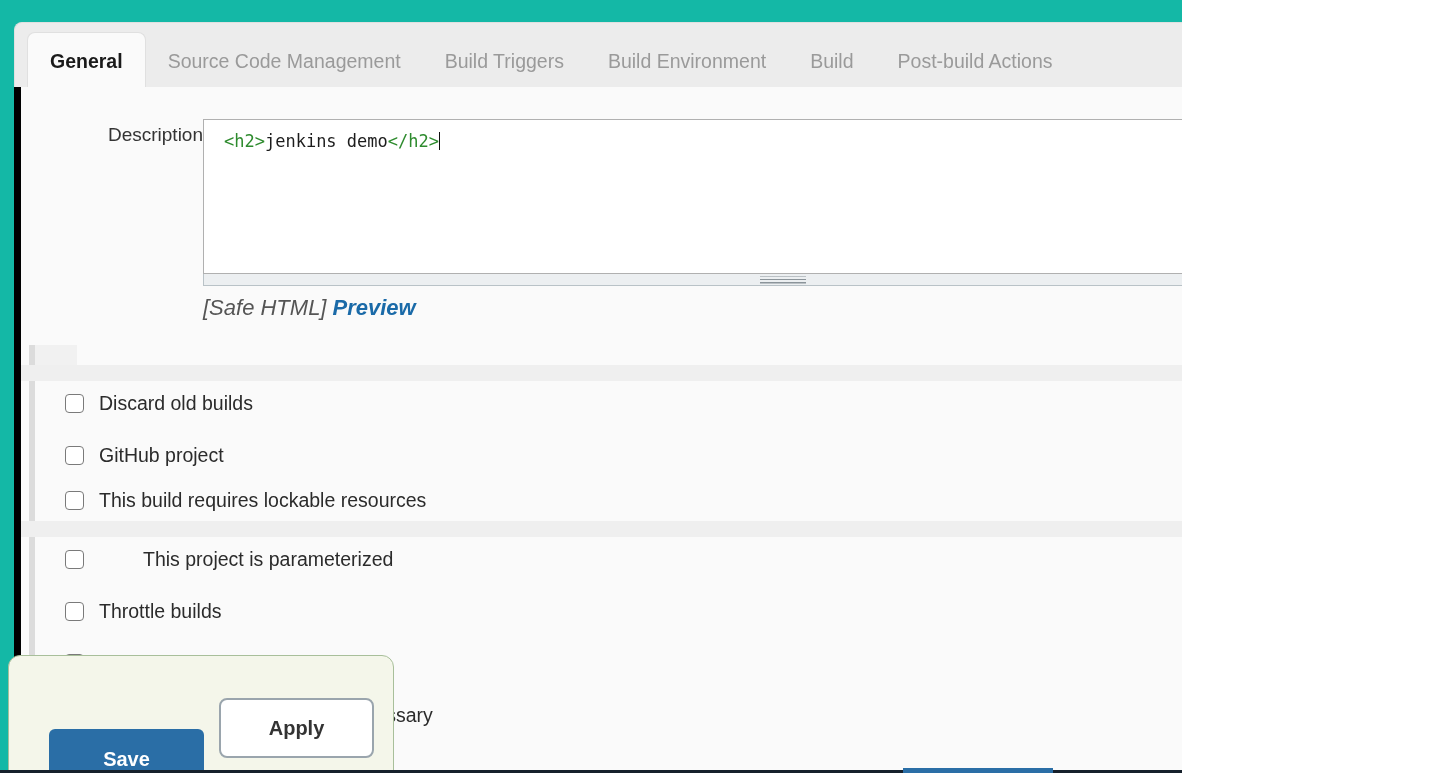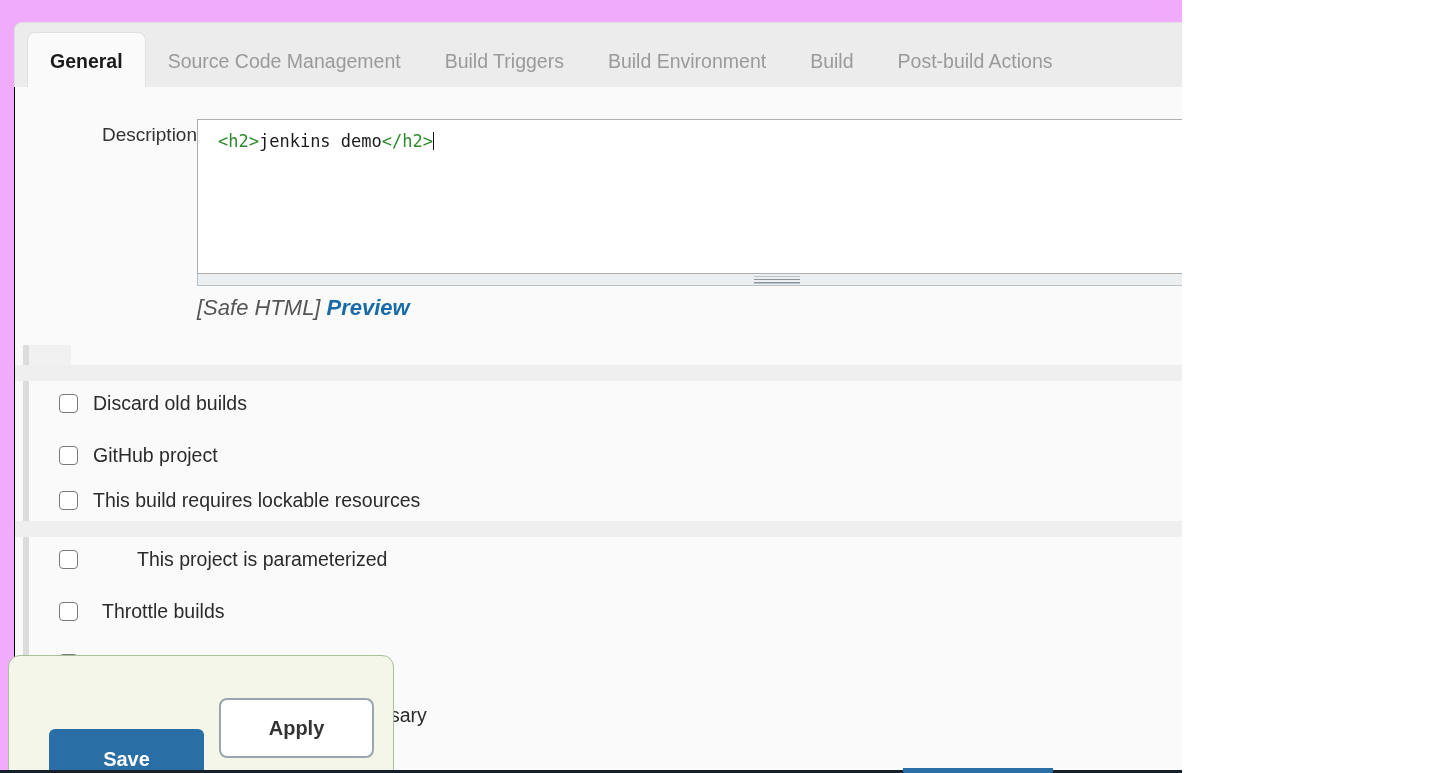--- a/index.html
+++ b/index.html
@@ -12,21 +12,21 @@
     height: 773px;
     overflow: hidden;
     font-family: "Liberation Sans", sans-serif;
     -webkit-font-smoothing: antialiased;
   }
 
   #root {
     position: relative;
     width: 1182px;
     height: 773px;
-    background: #f0abfc;
+    background: #14b8a6;
     overflow: hidden;
   }
 
   
   .config-tabbar {
     position: absolute;
     left: 14px;
     top: 22px;
     width: 1419px;
     height: 66px;
@@ -66,21 +66,21 @@
 
   
   .panel {
     position: absolute;
     left: 14px;
     top: 87px;
     width: 1419px;
     height: 686px;
     box-sizing: border-box;
     background: #fafafa;
-    border-left: 1px solid #000000;
+    border-left: 7px solid #000000;
     border-right: 1px solid #e0e0e0;
     overflow: hidden;
   }
 
   
   .desc-label {
     position: absolute;
     left: 62px;
     top: 37px;
     width: 120px;
@@ -367,21 +367,21 @@
     <div class="band" style="top:434px;"></div>
 
     <div class="cb-row" style="top:450px;">
       <span class="cb-box" style="left:44px;"></span>
       <span class="cb-label" style="left:78px;margin-left:44px;">This project is parameterized</span>
       <span class="help-icon" style="left:1371px;">?</span>
     </div>
 
     <div class="cb-row" style="top:502px;">
       <span class="cb-box" style="left:44px;"></span>
-      <span class="cb-label" style="left:87px;text-align:right;">Throttle builds</span>
+      <span class="cb-label" style="left:78px;text-align:right;">Throttle builds</span>
       <span class="help-icon" style="left:1371px;">?</span>
     </div>
 
     <div class="cb-row" style="top:554px;">
       <span class="cb-box" style="left:44px;"></span>
       <span class="cb-label" style="left:78px;">Disable this project</span>
       <span class="help-icon" style="left:1371px;">?</span>
     </div>
 
     <div class="cb-row" style="top:606px;">

